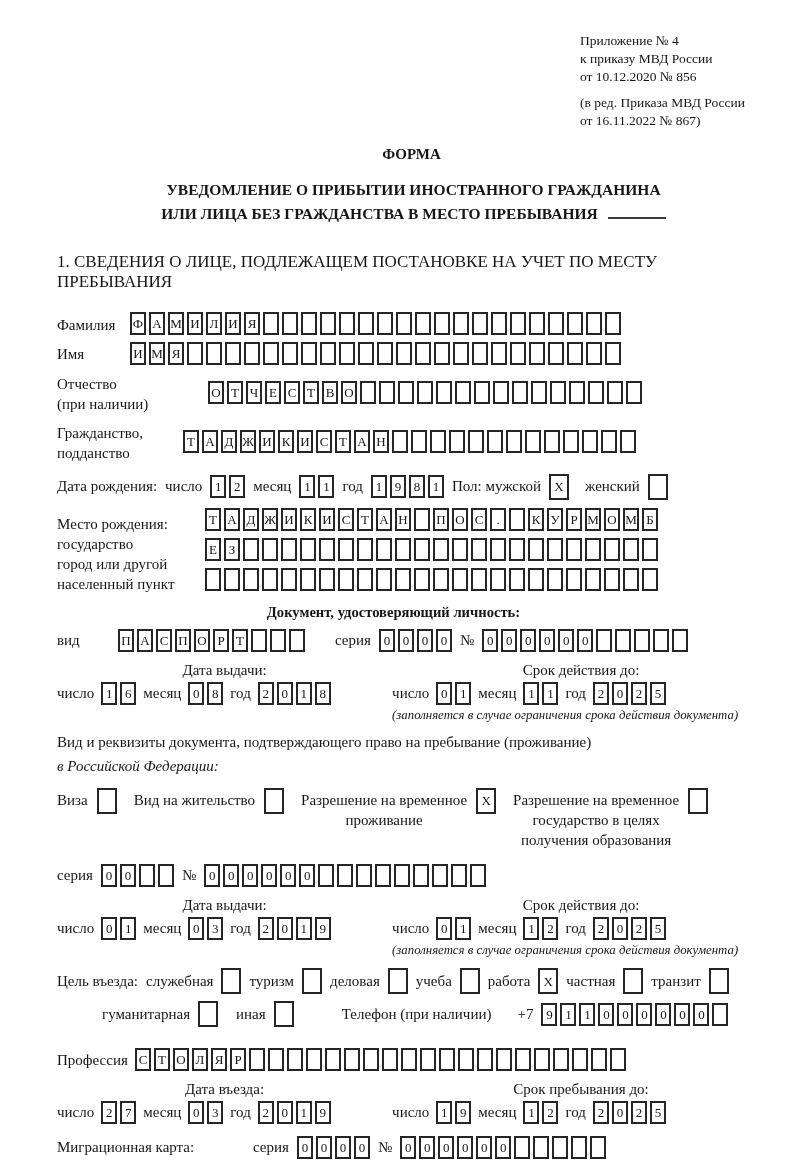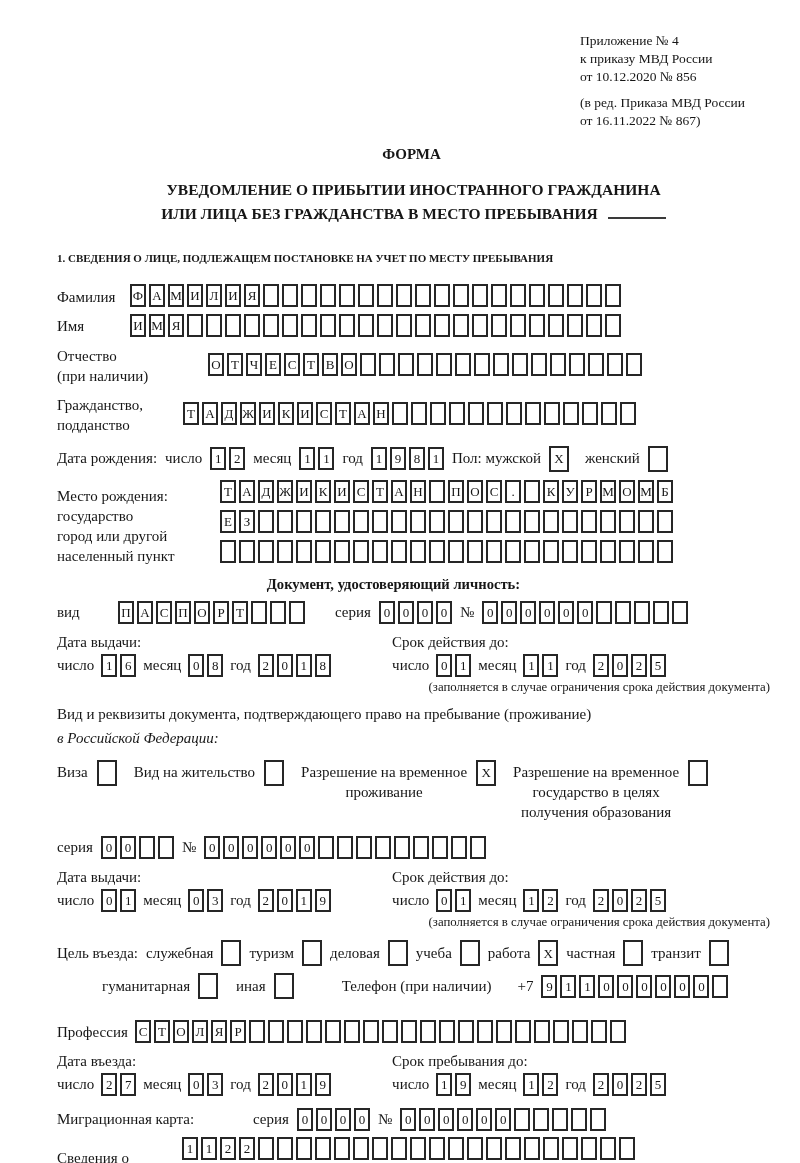--- a/index.html
+++ b/index.html
@@ -12,21 +12,21 @@
 
   
   .hdr { display:flex; justify-content:flex-end; }
   .hdr-block { width:190px; font-size:13.5px; line-height:1.35; }
   .hdr-block .sub { margin-top:7px; }
   .forma { text-align:center; font-weight:bold; font-size:15px; margin:16px 4px 0 0; }
 
   .title { text-align:center; font-weight:bold; font-size:15.5px; margin-top:15px; line-height:1.55; }
   .blank { display:inline-block; width:58px; border-bottom:2px solid #3a3a3a; height:13px; margin-left:10px; }
 
-  .sec { font-weight:bold; font-size:11px; margin:26px 0 20px 0; }
+  .sec { font-weight:normal; font-size:17px; margin:26px 0 20px 0; }
 
   
   .frow { display:flex; align-items:center; margin-bottom:6px; }
   .flabel { flex:none; padding-top:3px; line-height:1.35; }
   .w73 { width:73px; } .w151 { width:151px; } .w126 { width:126px; }
   .w148 { width:148px; } .w53 { width:53px; } .w123 { width:125px; }
   .w170 { width:172px; }
 
   .cells { display:inline-flex; gap:3px; flex:none; }
   .cell {
@@ -40,23 +40,23 @@
 
   .inline-row { display:flex; align-items:center; gap:8px; margin-bottom:6px; flex-wrap:nowrap; }
   .dlabel { flex:none; }
   .g28 { margin-left:22px; }
 
   .center-bold { text-align:center; font-weight:bold; font-size:14.6px; margin:6px 40px 8px 0; }
 
   .datecols { display:flex; margin-top:10px; margin-bottom:4px; }
   .dc-left { width:47%; }
   .dc-right { width:53%; }
-  .datehead { margin-bottom:3px; }
+  .datehead { text-align:center; margin-bottom:3px; }
   .daterow { display:flex; align-items:center; gap:7px; }
-  .note-right { text-align:right; font-size:12.8px; margin-top:3px; white-space:nowrap; }
+  .note-right { text-align:left; font-size:12.8px; margin-top:3px; white-space:nowrap;font-style:italic; }
 
   .plain { margin:8px 0 2px 0; line-height:1.5; }
 
   .chk-row { display:flex; align-items:flex-start; gap:17px; margin:10px 0 12px 0; }
   .chk { display:flex; align-items:flex-start; gap:9px; }
   .chk .lbl { text-align:center; line-height:1.35; padding-top:2px; }
 
   .purp { display:flex; align-items:center; gap:8px; margin-bottom:7px; flex-wrap:nowrap; }
   .indent45 { margin-left:45px; }
 </style>
@@ -235,21 +235,21 @@
     <span>Пол: мужской</span>
     <span class="cells big">
         <span class="cell">X</span>
       </span>
     <span style="margin-left:8px;">женский</span>
     <span class="cells big">
         <span class="cell"></span>
       </span>
   </div>
 
-  <div class="frow" style="margin-top:8px;gap:15px;">
+  <div class="frow" style="margin-top:8px;">
     <div class="flabel w148">
       <div>Место рождения:</div>
       <div>государство</div>
       <div>город или другой</div>
       <div>населенный пункт</div>
     </div>
     <div class="stack">
       <div class="cells">
           <span class="cell">Т</span>
           <span class="cell">А</span>

